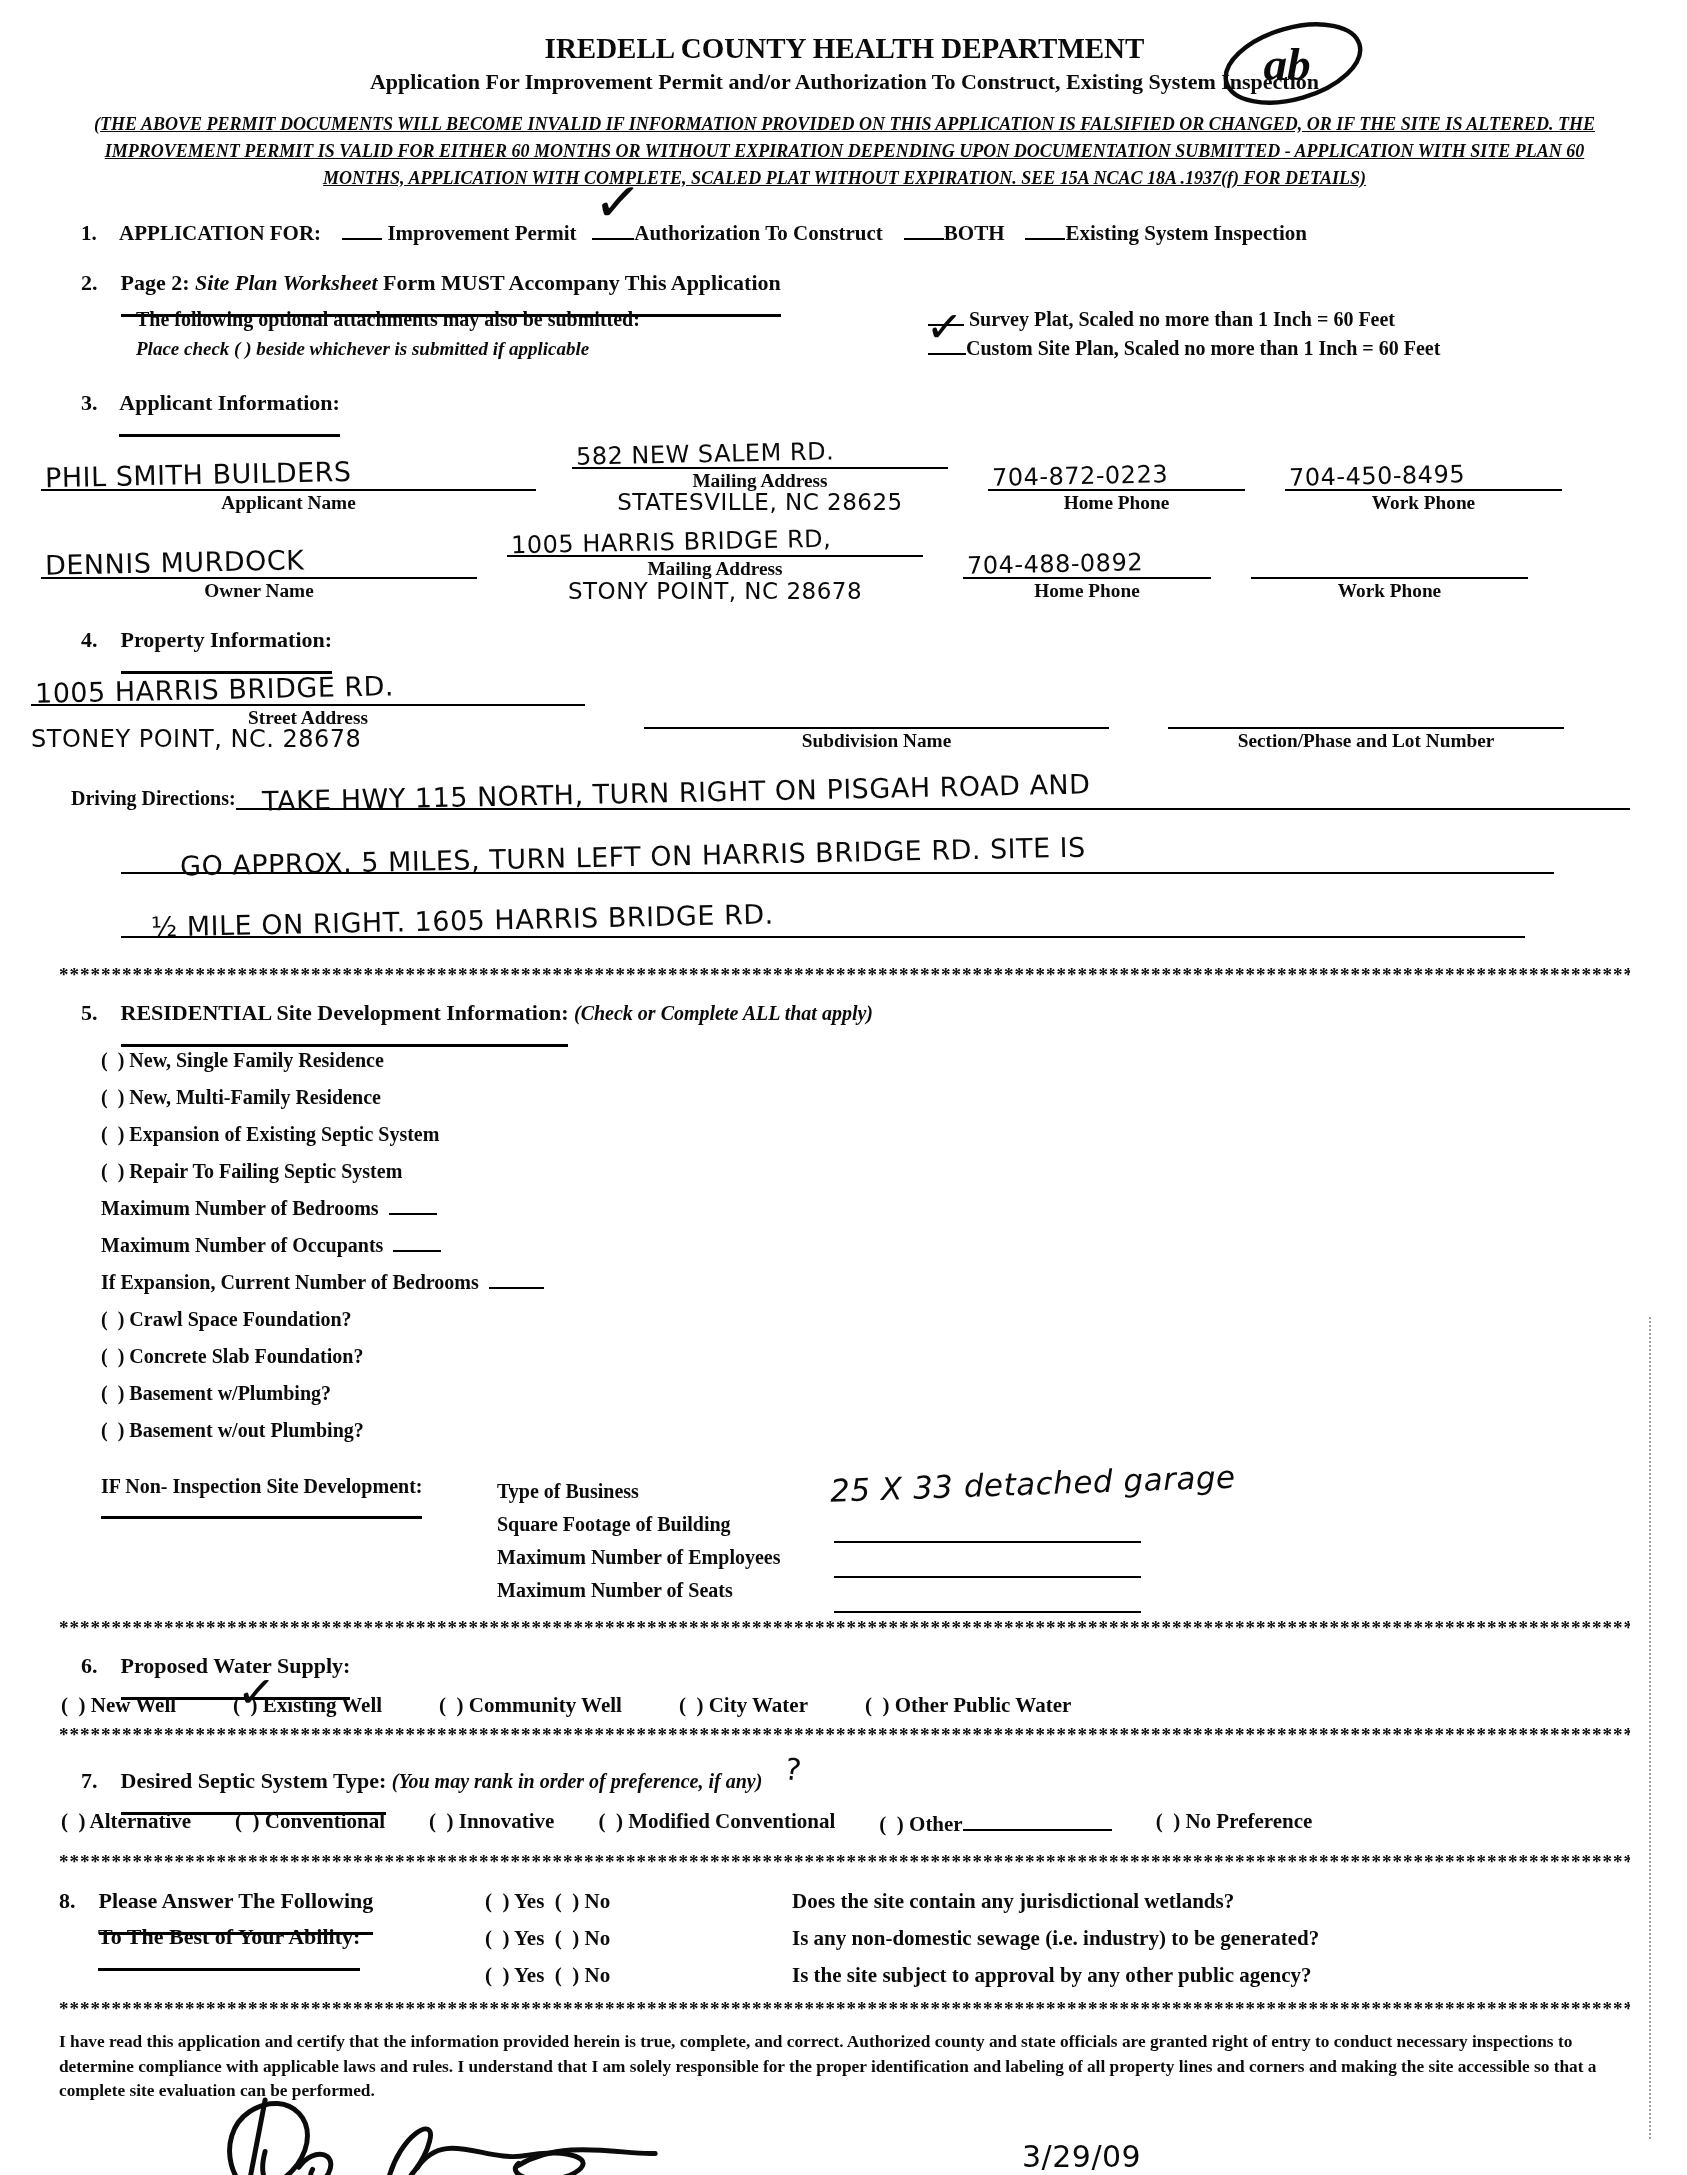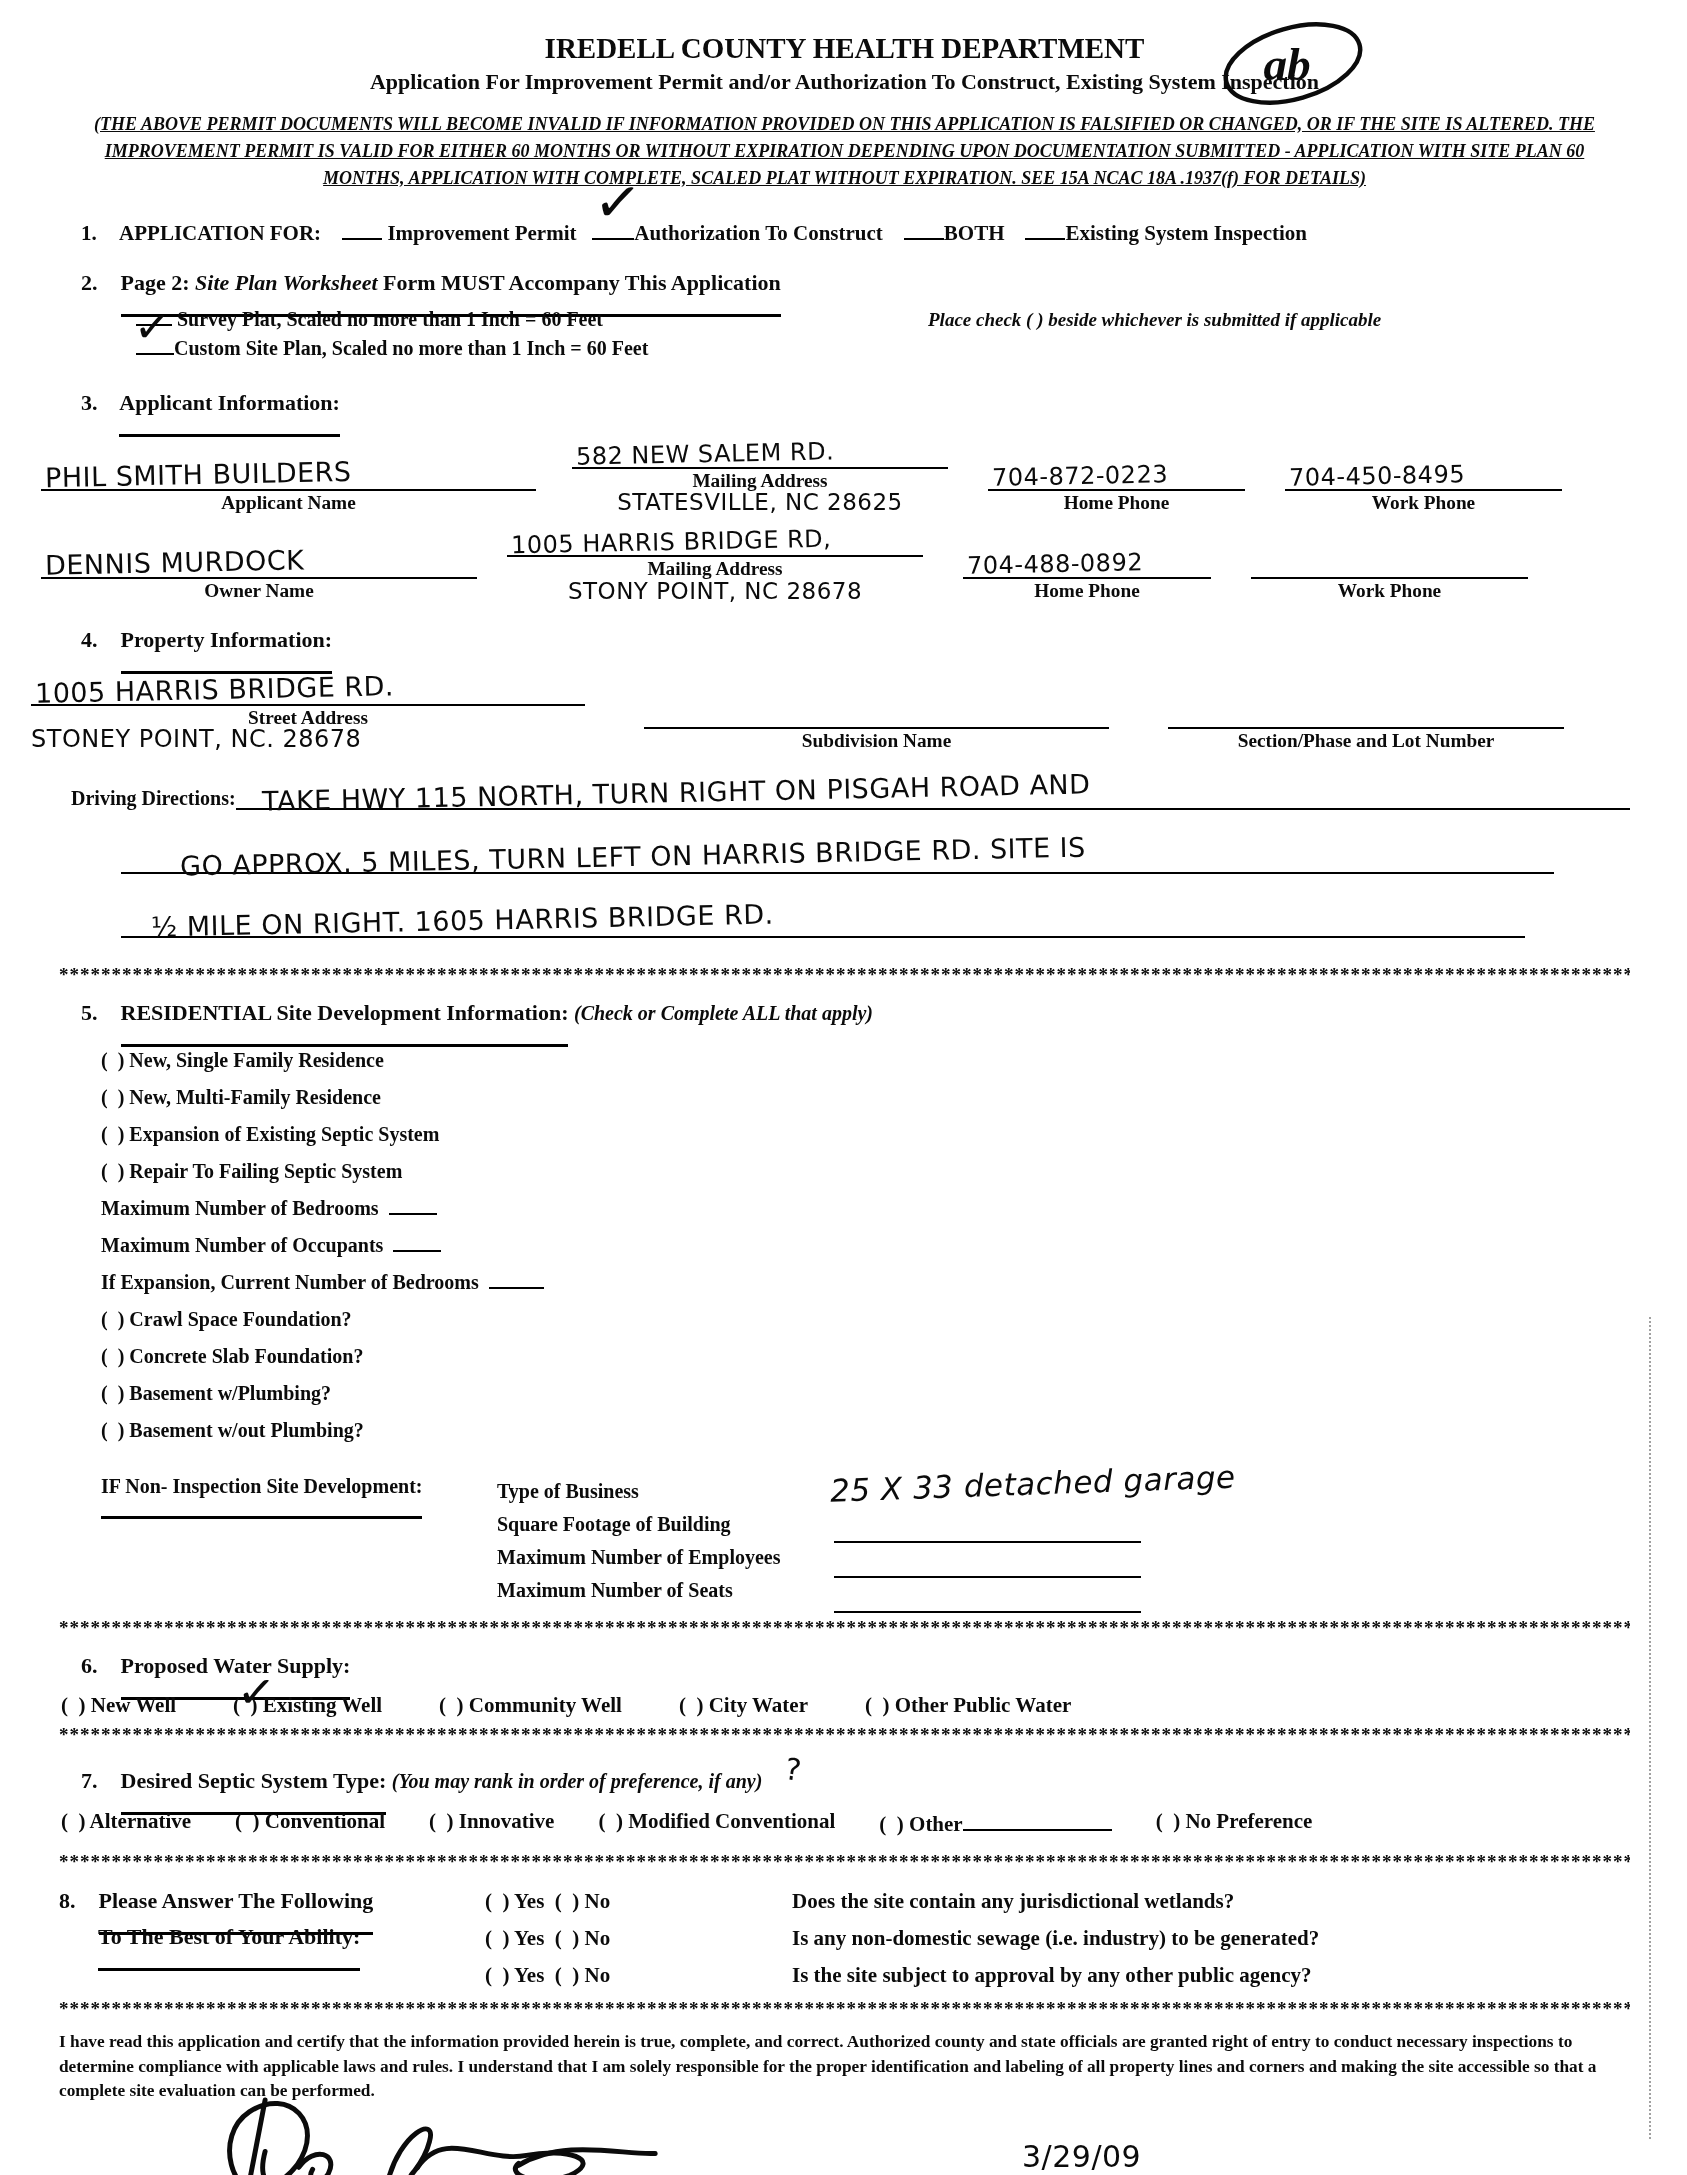--- a/index.html
+++ b/index.html
@@ -112,20 +112,21 @@
     &nbsp;&nbsp;&nbsp;<span class="blank"></span><span>BOTH</span>
     &nbsp;&nbsp;&nbsp;<span class="blank"></span><span>Existing System Inspection</span>
   </div>
 
   <div class="sec" style="margin-top:24px;">
     <div class="sec-head">
       <span class="num">2.</span>
       <span class="ul2"><span>Page 2: </span><span class="it">Site Plan Worksheet</span><span> Form MUST Accompany This Application</span></span>
     </div>
     <div class="s2grid">
+      <div>The following optional attachments may also be submitted:</div>
       <div>
         <span class="blank"></span>
         <span>Survey Plat, Scaled no more than 1 Inch  = 60 Feet</span>
       </div>
       <div class="small-it">Place check (    ) beside whichever is submitted if applicable</div>
       <div>
         <span class="checkwrap"><span class="blank" style="width:38px;"></span><span class="bigcheck hw" style="left:-2px;top:-28px;font-size:44px;transform:rotate(4deg);">✓</span></span><span>Custom Site Plan, Scaled no more than 1 Inch = 60 Feet</span>
       </div>
     </div>
   </div>

